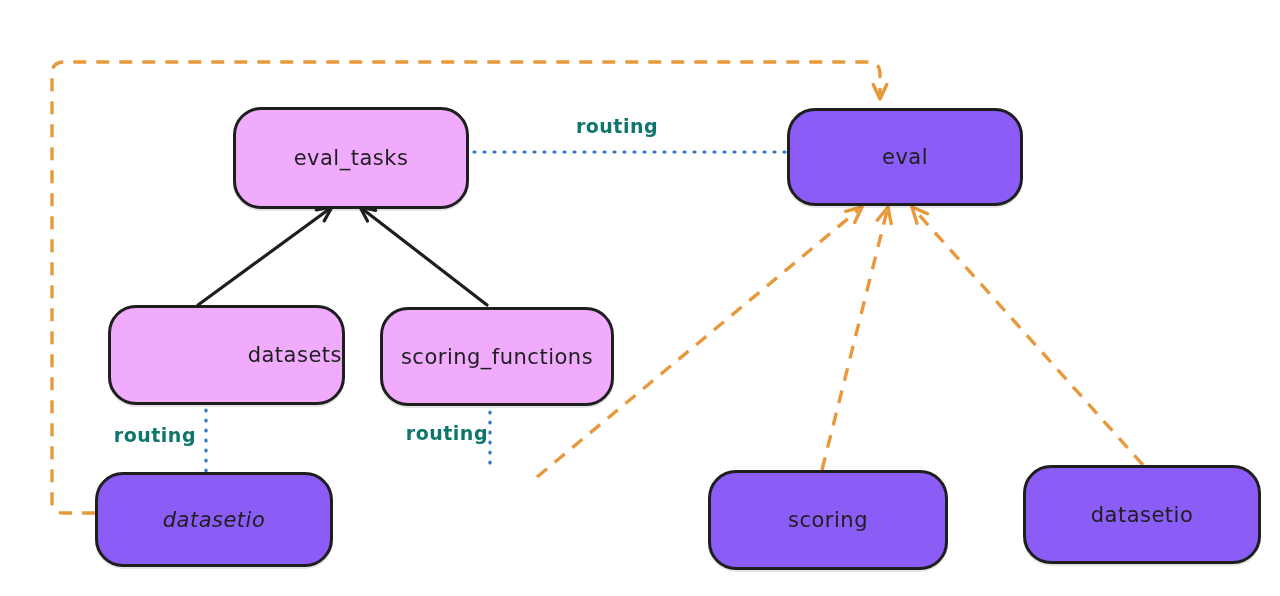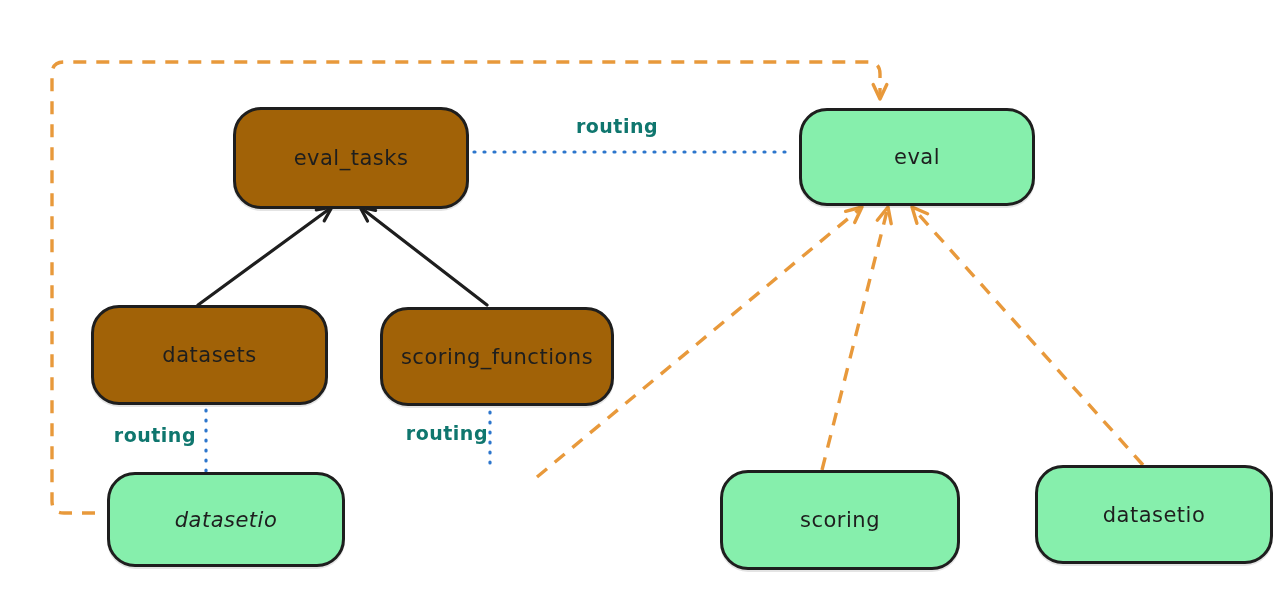--- a/index.html
+++ b/index.html
@@ -7,22 +7,22 @@
     position:relative;width:1280px;height:596px;background:#ffffff;
     font-family:"DejaVu Sans","Liberation Sans",sans-serif;overflow:hidden;
   }
   #wires{position:absolute;left:0;top:0;width:1280px;height:596px;}
   .node{
     position:absolute;display:flex;align-items:center;justify-content:center;
     border:3px solid #1e1e1e;border-radius:28px;
     font-size:21px;color:#1e1e1e;letter-spacing:.5px;
     box-shadow:0 2px 0 rgba(30,30,30,.12);
   }
-  .node-blue{background:#a16207;}
-  .node-green{background:#86efac;margin-left:12px;}
+  .node-blue{background:#f0abfc;}
+  .node-green{background:#8b5cf6;}
   .edge-label{
     position:absolute;font-size:19px;font-weight:bold;color:#0f766e;
     letter-spacing:.5px;
   }
   .edge-label.center{text-align:center;}
   .edge-label.right{text-align:right;}
 </style>
 </head>
 <body>
 
@@ -56,21 +56,21 @@
   </svg>
 
   <div class="node node-blue" style="left:233px;top:107px;width:230px;height:96px;">
     <span>eval_tasks</span>
   </div>
 
   <div class="node node-green" style="left:787px;top:108px;width:230px;height:92px;">
     <span>eval</span>
   </div>
 
-  <div class="node node-blue" style="left:91px;top:305px;width:231px;height:94px;">
+  <div class="node node-blue" style="left:108px;top:305px;width:231px;height:94px;justify-content:flex-end;">
     <span>datasets</span>
   </div>
 
   <div class="node node-blue" style="left:380px;top:307px;width:228px;height:93px;">
     <span>scoring_functions</span>
   </div>
 
   <div class="node node-green" style="left:95px;top:472px;width:232px;height:89px;font-style:italic;">
     <span>datasetio</span>
   </div>

